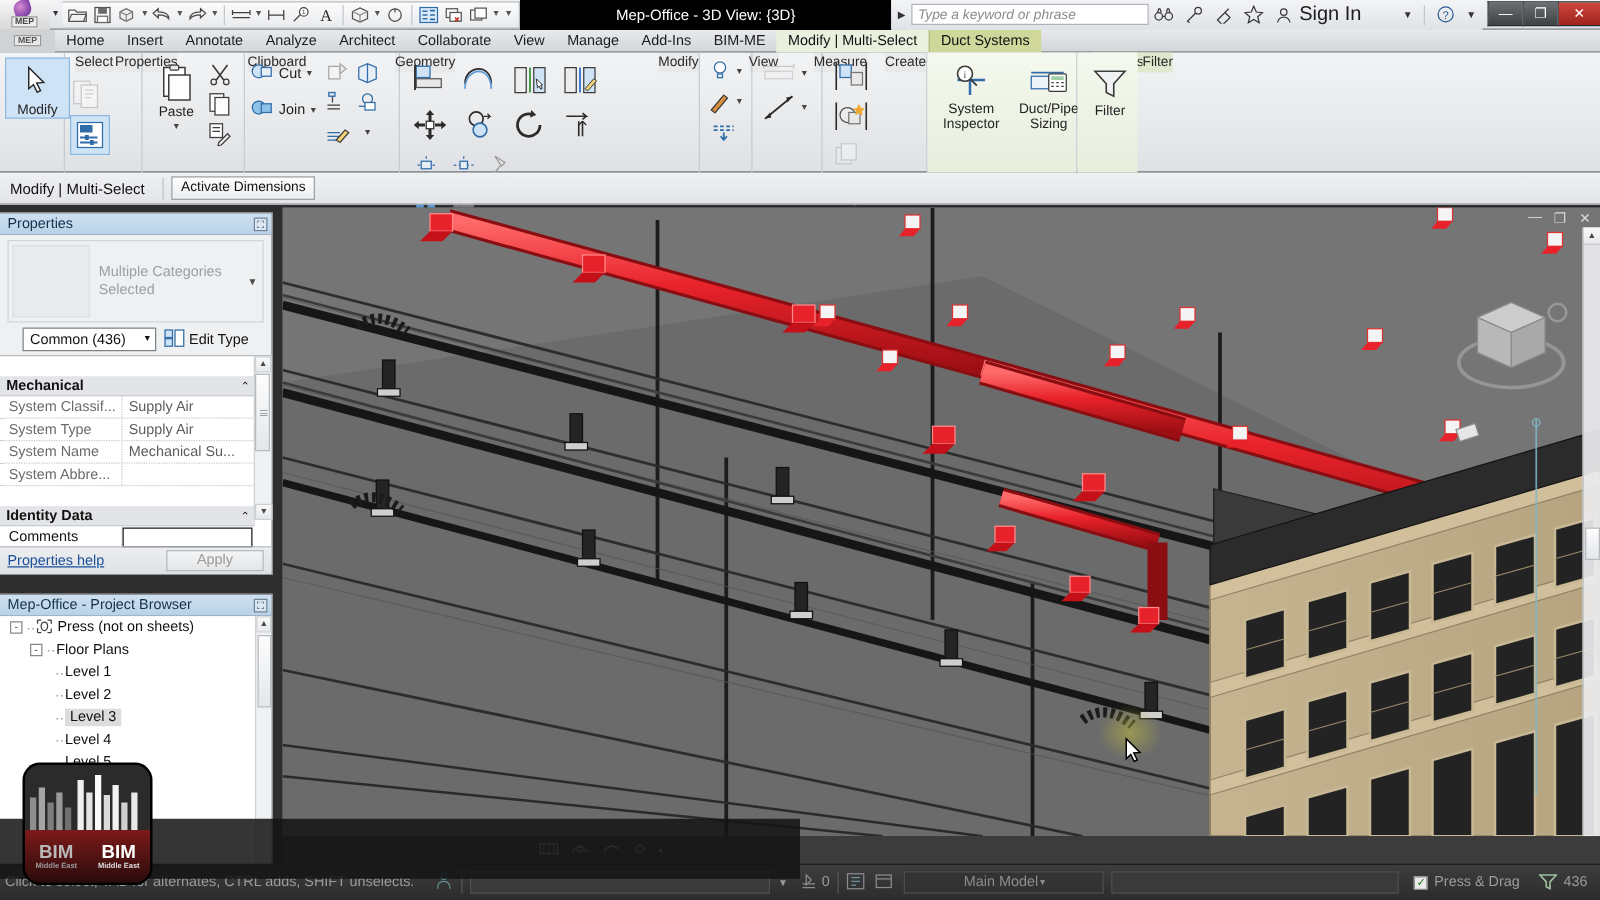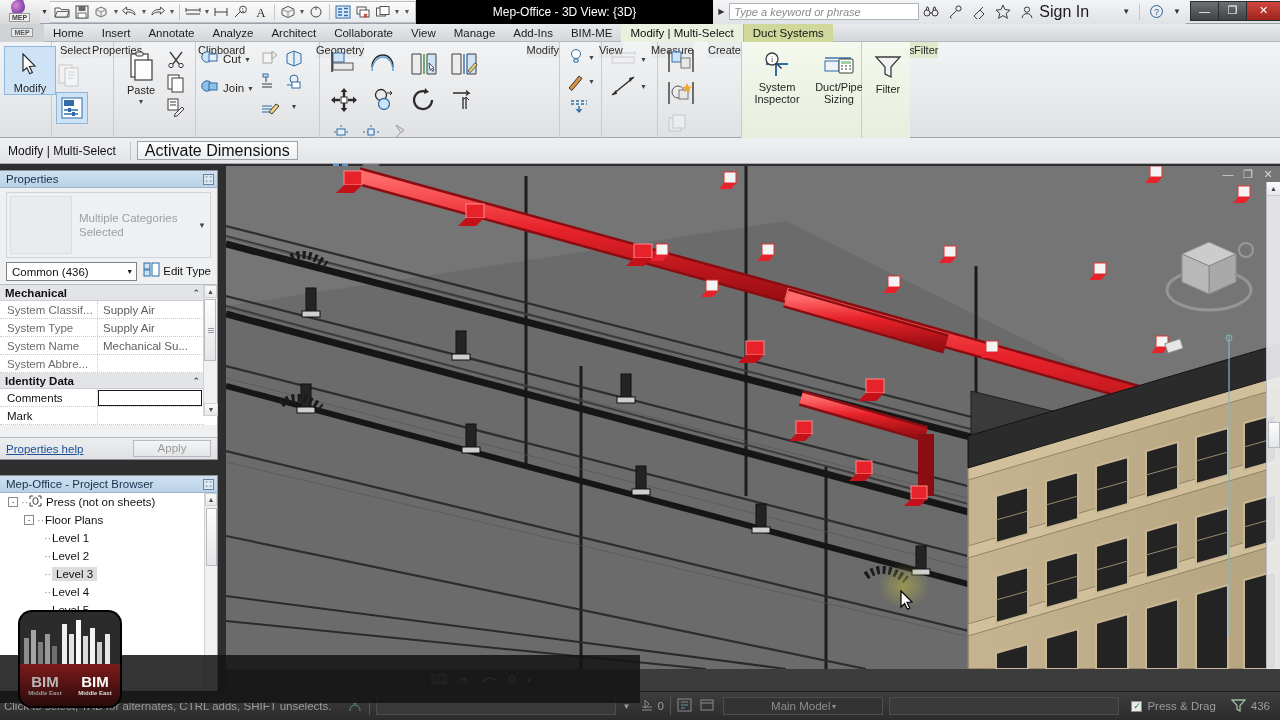--- a/index.html
+++ b/index.html
@@ -137,21 +137,21 @@
     position:absolute; left:0; top:138px; width:1280px; height:26px;
     background: linear-gradient(#eef0f2,#e3e5e8);
     border-bottom:1px solid #a9adb2;
     display:flex; align-items:center; font-size:12px; color:#111;
   }
   .opt-label { padding: 0 8px; }
   .opt-sep { width:1px; height:18px; background:#c0c4c8; margin: 0 6px; }
   .opt-btn {
     height:19px; line-height:17px; padding: 0 7px;
     background: linear-gradient(#fdfdfd,#eceef0);
-    border:1px solid #9ea3a8; font-size:16px;
+    border:1px solid #9ea3a8; font-size:11px;
   }
 
   
   .palette {
     position:absolute; left:0; background:#eef0f2;
     border:1px solid #8e9398; border-left:none;
   }
   .pal-header {
     height:17px; background: linear-gradient(#cfe0f0,#b9d2e8);
     display:flex; align-items:center; justify-content:space-between;
@@ -168,40 +168,41 @@
   #properties { top:170px; width:218px; height:290px; }
   .prop-preview {
     height:66px; margin:4px 6px 0; display:flex; align-items:center;
     background:#eef0f2; border:1px solid #d2d5d8;
   }
   .prop-thumb { width:62px; height:58px; margin:3px; background:#e9ebed; border:1px solid #dcdfe2; }
   .prop-typename {
     flex:1; color:#9aa0a6; font-size:11.5px; line-height:14px; padding-left:4px;
   }
   .prop-arrow { width:16px; text-align:center; color:#4b4b4b; font-size:8px; }
-  .prop-selrow { display:flex; align-items:flex-start; padding: 4px 6px 3px; gap:6px; }
+  .prop-selrow { display:flex; align-items:center; padding: 4px 18px 3px; gap:6px; }
   .prop-combo {
     flex:1; height:19px; background:#fff; border:1px solid #7d8287;
     display:flex; align-items:center; justify-content:space-between;
     padding: 0 3px 0 5px; font-size:11.5px; color:#111;
   }
   .prop-combo .cv { white-space:nowrap; overflow:hidden; }
   .edittype { display:flex; align-items:center; gap:3px; font-size:11.5px; color:#111; }
 
   .prop-table { margin: 0 0 0 0; background:#fff; border-top:1px solid #b9bdc1; position:relative; }
   .pt-scroll { position:absolute; right:0; top:0; width:14px; height:131px; background:#f0f1f3; border-left:1px solid #cfd2d5; }
   .pt-arrow { height:13px; display:flex; align-items:center; justify-content:center; font-size:7px; color:#4a4a4a; background:linear-gradient(#fafafa,#e6e8ea); border:1px solid #cfd2d5;}
   .pt-thumb { position:absolute; top:14px; width:12px; height:62px; background:linear-gradient(#fdfdfd,#e4e6e9); border:1px solid #b7bbbf; }
   .pt-thumb .grip { position:absolute; top:28px; left:3px; width:6px; height:5px;
     background: repeating-linear-gradient(#9aa0a6 0 1px, transparent 1px 2px); }
   .grp-row {
     height:16px; background:#e2e4e7; border-bottom:1px solid #cbcfd2;
     display:flex; align-items:center; justify-content:space-between;
     padding: 0 4px 0 5px; font-weight:bold; font-size:11.5px; color:#111;
     width:204px;
+    margin-top:16px;
   }
   .grp-row .chev { font-size:9px; font-weight:normal; }
   .p-row { display:flex; height:18px; width:204px; border-bottom:1px dotted #c6c9cc; }
   .p-name {
     width:98px; padding-left:7px; line-height:18px; font-size:11.5px; color:#6b6b6b;
     border-right:1px dotted #c6c9cc; overflow:hidden; white-space:nowrap;
   }
   .p-name.dark { color:#111; }
   .p-val { flex:1; padding-left:5px; line-height:18px; font-size:11.5px; color:#5d5d5d; overflow:hidden; white-space:nowrap; }
   .p-val.edit { background:#fff; border:1px solid #1a1a1a; height:16px; line-height:14px; margin:1px 2px 0 0; }

